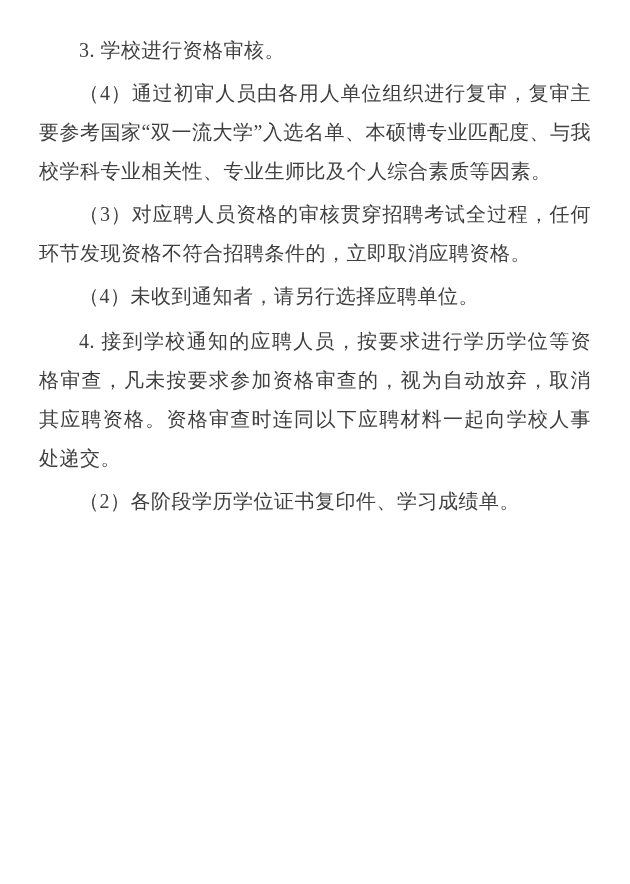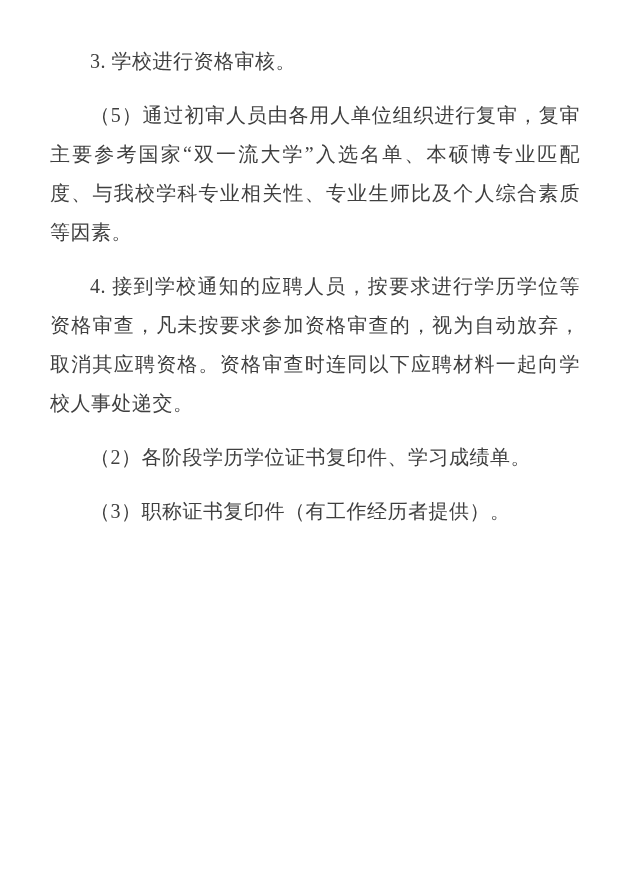--- a/index.html
+++ b/index.html
@@ -18,32 +18,33 @@
   }
   .doc-body {
     font-family: "Liberation Serif", "DejaVu Serif", serif;
     font-size: 20px;
     line-height: 39px;
     color: #3f3f3f;
     text-align: justify;
     letter-spacing: 0.5px;
   }
   .doc-body p {
-    margin: 15px;
+    margin: 4px;
     text-indent: 2em;
     font-family: Liberation Serif, serif;
   }
   .doc-body p.space-before {
     margin-top: 6px;
   }
 </style>
 </head>
 <body>
 
 <div class="page">
   <div class="doc-body">
     <p>3. 学校进行资格审核。</p>
-    <p>（5）通过初审人员由各用人单位组织进行复审，复审主要参考国家“双一流大学”入选名单、本硕博专业匹配度、与我校学科专业相关性、专业生师比及个人综合素质等因素。</p>
+    <p>（4）通过初审人员由各用人单位组织进行复审，复审主要参考国家“双一流大学”入选名单、本硕博专业匹配度、与我校学科专业相关性、专业生师比及个人综合素质等因素。</p>
+    <p>（3）对应聘人员资格的审核贯穿招聘考试全过程，任何环节发现资格不符合招聘条件的，立即取消应聘资格。</p>
+    <p>（4）未收到通知者，请另行选择应聘单位。</p>
     <p class="space-before">4. 接到学校通知的应聘人员，按要求进行学历学位等资格审查，凡未按要求参加资格审查的，视为自动放弃，取消其应聘资格。资格审查时连同以下应聘材料一起向学校人事处递交。</p>
     <p>（2）各阶段学历学位证书复印件、学习成绩单。</p>
-    <p>（3）职称证书复印件（有工作经历者提供）。</p>
   </div>
 </div>
 
 </body></html>

